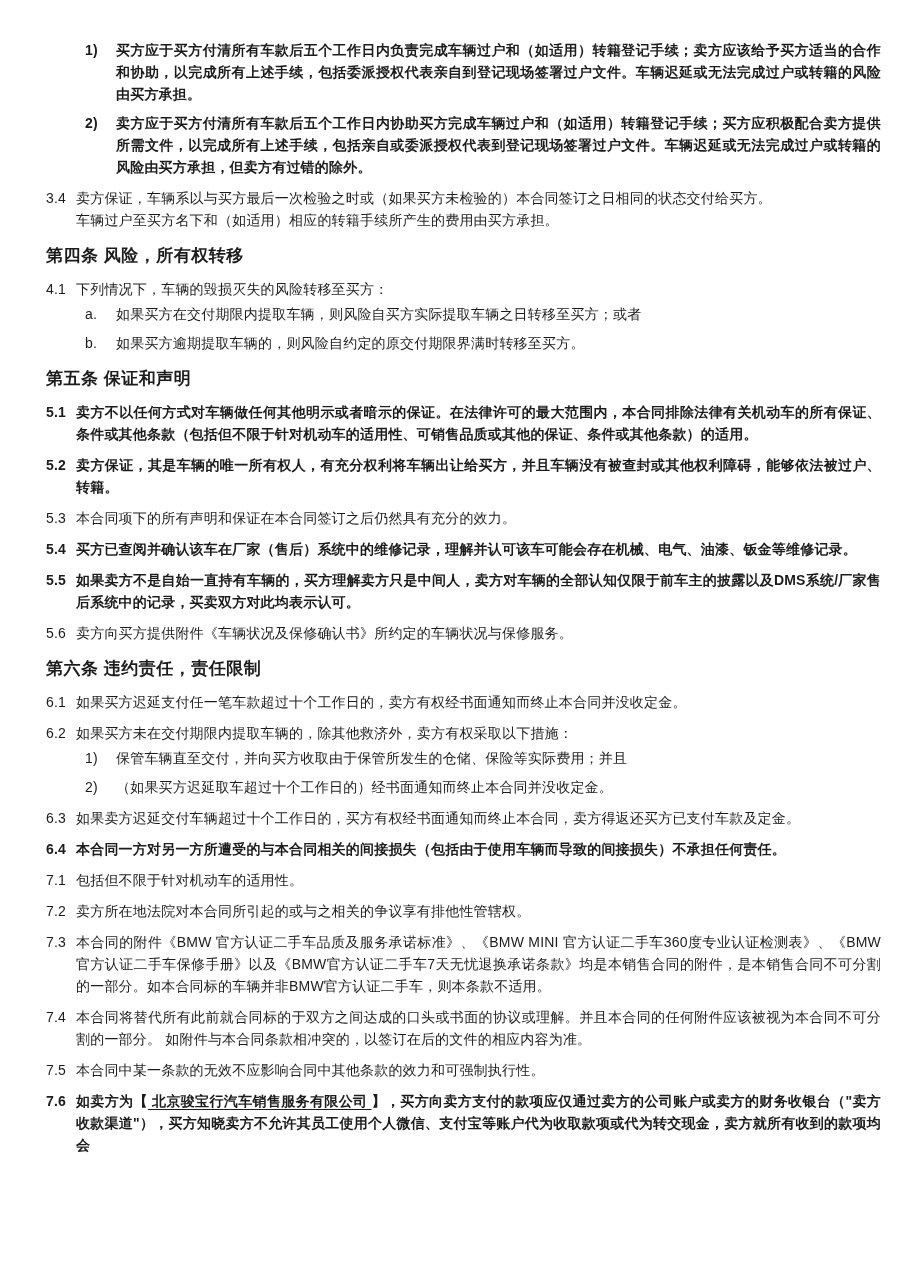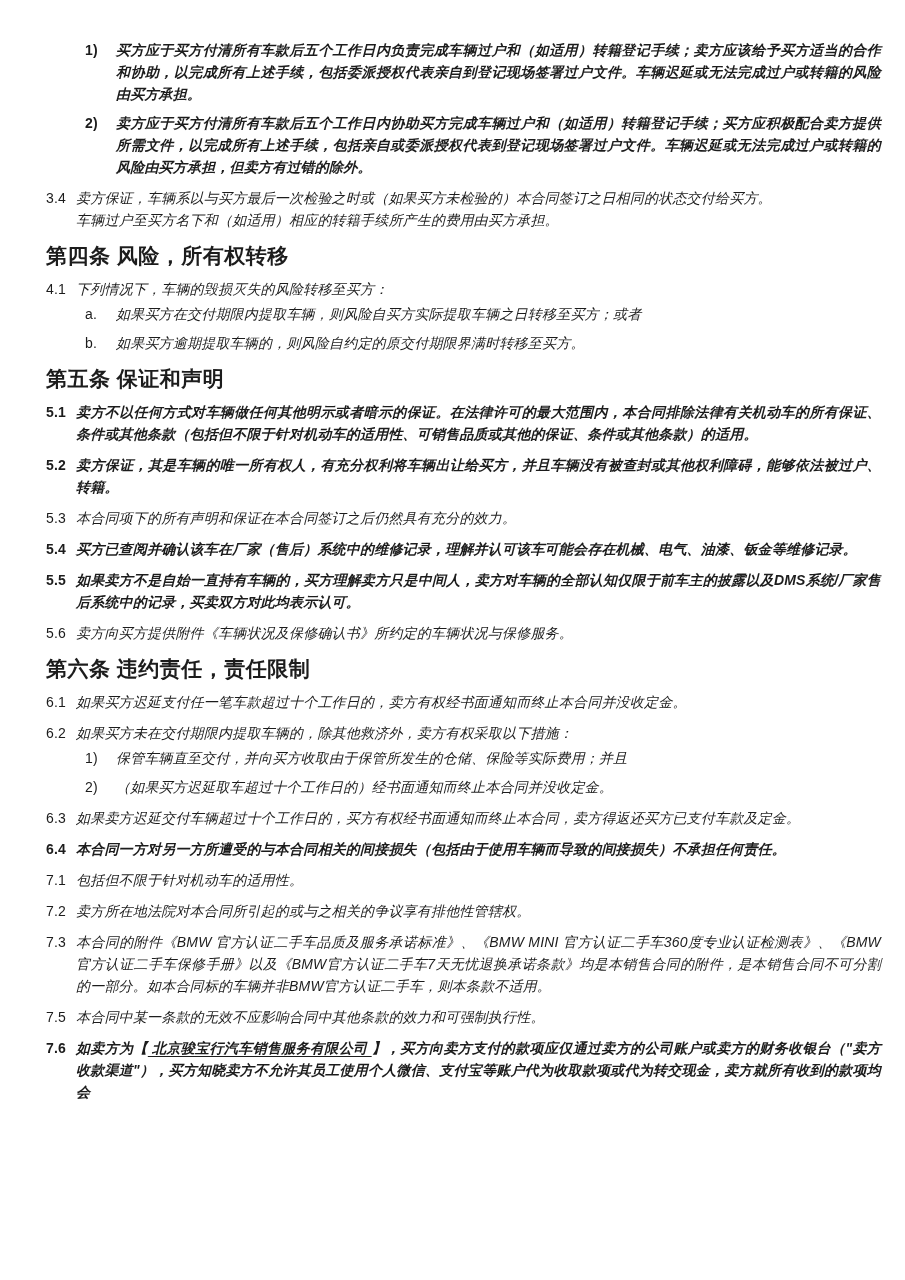--- a/index.html
+++ b/index.html
@@ -17,29 +17,29 @@
   }
   .block {
     display:flex;
     align-items:flex-start;
     margin-top:9px;
     font-size:14px;
     line-height:22px;
     letter-spacing:0.2px;
   }
   .block .num { flex:0 0 30px; }
-  .btext { flex:1 1 auto; text-align:justify;font-style:italic; }
+  .btext { flex:1 1 auto; text-align:justify; }
   .sub { margin-left:39px; }
   .sub .num { flex:0 0 31px; }
   .clause + .sub { margin-top:3px; }
   .sub + .sub { margin-top:7px; }
   .sub + .clause { }
   .bold { font-weight:700; }
   .heading {
-    font-size:21px;
+    font-size:17px;
     font-weight:700;
     line-height:26px;
     letter-spacing:0.5px;
     margin-top:12px;
     margin-bottom:7px;
   }
   .underline {
     text-decoration:underline;
     text-underline-offset:3px;
   }
@@ -173,20 +173,26 @@
           <div>卖方所在地法院对本合同所引起的或与之相关的争议享有排他性管辖权。</div>
         </div>
       </div>
       <div class="block clause">
         <span class="num">7.3</span>
         <div class="btext">
           <div>本合同的附件《BMW 官方认证二手车品质及服务承诺标准》、《BMW MINI 官方认证二手车360度专业认证检测表》、《BMW官方认证二手车保修手册》以及《BMW官方认证二手车7天无忧退换承诺条款》均是本销售合同的附件，是本销售合同不可分割的一部分。如本合同标的车辆并非BMW官方认证二手车，则本条款不适用。</div>
         </div>
       </div>
       <div class="block clause">
+        <span class="num">7.4</span>
+        <div class="btext">
+          <div>本合同将替代所有此前就合同标的于双方之间达成的口头或书面的协议或理解。并且本合同的任何附件应该被视为本合同不可分割的一部分。 如附件与本合同条款相冲突的，以签订在后的文件的相应内容为准。</div>
+        </div>
+      </div>
+      <div class="block clause">
         <span class="num">7.5</span>
         <div class="btext">
           <div>本合同中某一条款的无效不应影响合同中其他条款的效力和可强制执行性。</div>
         </div>
       </div>
       <div class="block clause bold">
         <span class="num">7.6</span>
         <div class="btext"><span>如卖方为【</span><span class="underline"> 北京骏宝行汽车销售服务有限公司 </span><span>】，买方向卖方支付的款项应仅通过卖方的公司账户或卖方的财务收银台（"卖方收款渠道"），买方知晓卖方不允许其员工使用个人微信、支付宝等账户代为收取款项或代为转交现金，卖方就所有收到的款项均会</span></div>
       </div>
     </section>

